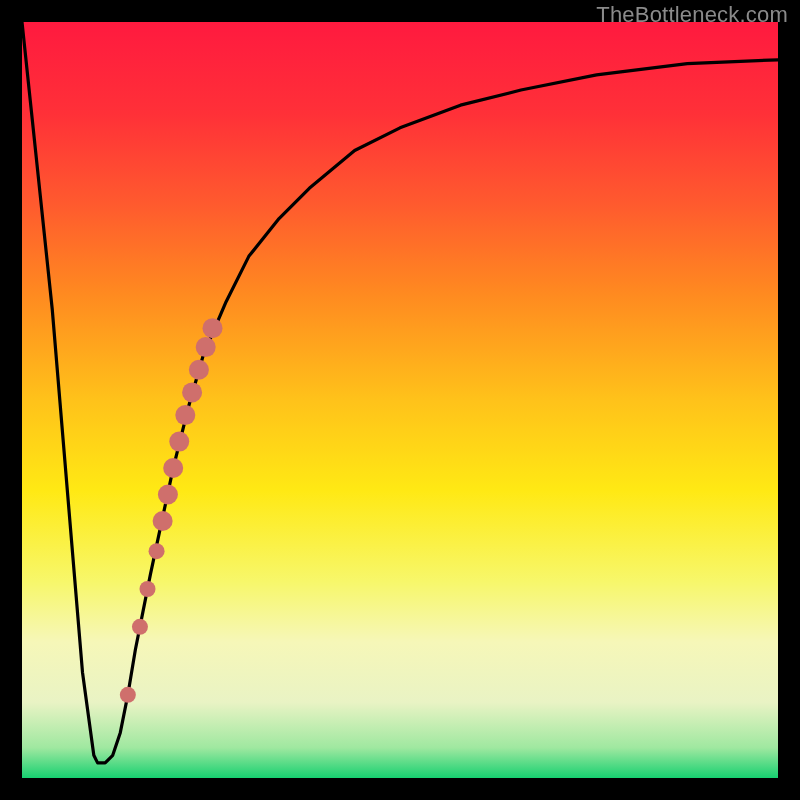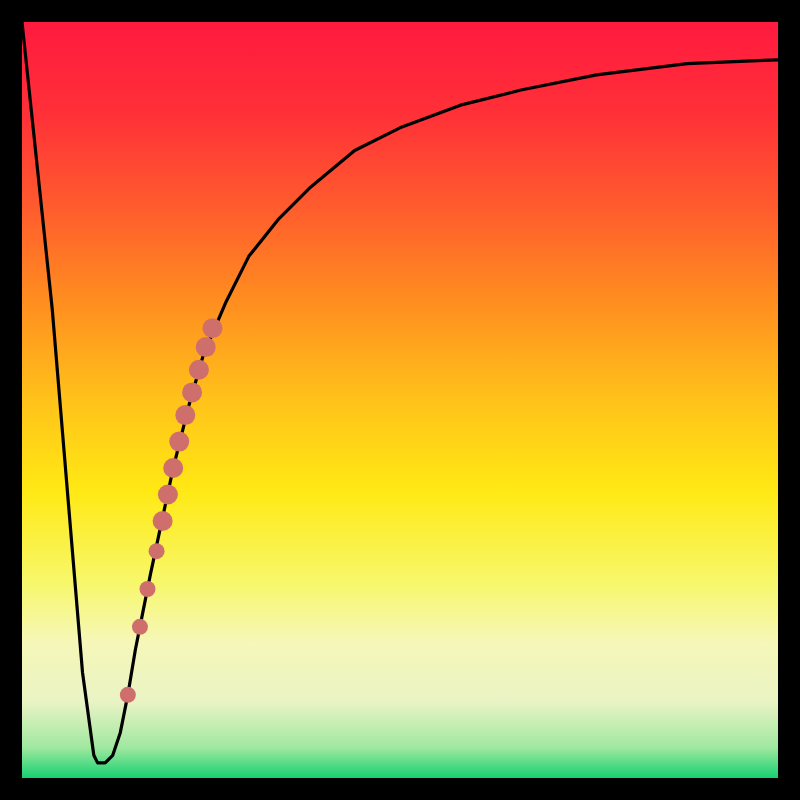--- a/index.html
+++ b/index.html
@@ -77,13 +77,14 @@
           <circle cx="151.20" cy="446.04" r="10" fill="#cf6f6c"></circle>
           <circle cx="157.25" cy="419.58" r="10" fill="#cf6f6c"></circle>
           <circle cx="163.30" cy="393.12" r="10" fill="#cf6f6c"></circle>
           <circle cx="170.10" cy="370.44" r="10" fill="#cf6f6c"></circle>
           <circle cx="176.90" cy="347.76" r="10" fill="#cf6f6c"></circle>
           <circle cx="183.71" cy="325.08" r="10" fill="#cf6f6c"></circle>
           <circle cx="190.51" cy="306.18" r="10" fill="#cf6f6c"></circle>
         </g>
     </svg>
   </div>
+  <div class="watermark">TheBottleneck.com</div>
 </div>
 
 </body></html>

